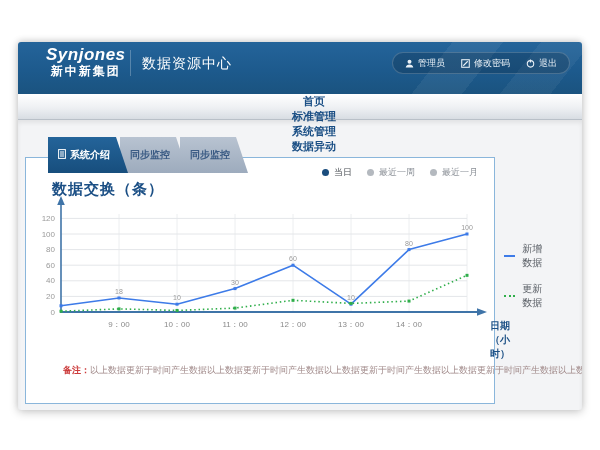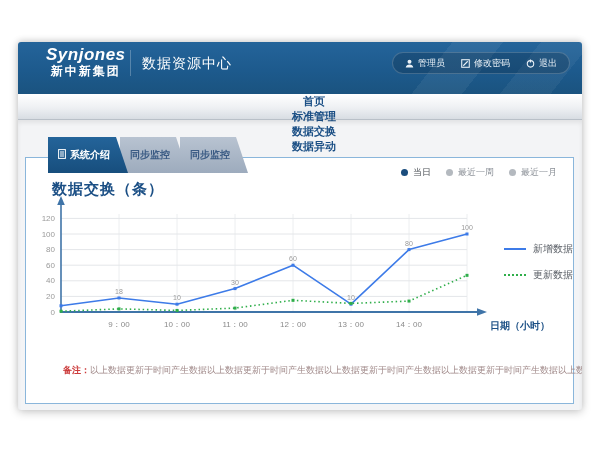--- a/index.html
+++ b/index.html
@@ -35,21 +35,21 @@
 
   
   .tabs { position:absolute; left:30px; top:17px; height:21px; display:flex; z-index:5; }
   .tab { height:36px; display:flex; align-items:center; gap:4px; padding:0 18px 0 10px; font-size:10px; font-weight:bold;
          clip-path:polygon(0 0, calc(100% - 12px) 0, 100% 100%, 0 100%); cursor:pointer; white-space:nowrap; }
   .tab.active { background:linear-gradient(180deg,#24649a,#174e7d); color:#ffffff; z-index:3; }
   .tab.inactive { background:linear-gradient(180deg,#b8c3d1,#9dabbd); color:#3c5c85; z-index:2; margin-left:-8px; }
   .tab.inactive:last-child { z-index:1; }
 
   
-  .panel { position:absolute; left:7px; top:37px; width:549px; height:247px; background:#ffffff; border:1px solid #8ab6db; }
+  .panel { position:absolute; left:7px; top:37px; width:470px; height:247px; background:#ffffff; border:1px solid #8ab6db; }
 
   .radio-row { position:absolute; right:16px; top:8px; display:flex; align-items:center; gap:15px; }
   .radio-opt { display:flex; align-items:center; gap:5px; cursor:pointer; }
   .radio-dot { width:7px; height:7px; border-radius:50%; background:#b4b9bf; }
   .radio-opt.selected .radio-dot { background:#1a4d7d; }
   .radio-label { font-size:9px; color:#8a8f96; }
   .radio-opt.selected .radio-label { color:#4a4f55; }
 
   .y-title { position:absolute; left:26px; top:22px; font-size:15px; font-weight:bold; color:#1b4f85; letter-spacing:1px; }
   .x-title { position:absolute; left:464px; top:161px; font-size:10px; font-weight:bold; color:#1b4f85; }
@@ -109,21 +109,21 @@
         <span>退出</span>
       </div>
     </div>
   </div>
 
   <div class="nav">
     <div class="nav-item">首页</div>
     <div class="nav-sep"></div>
     <div class="nav-item">标准管理</div>
     <div class="nav-sep"></div>
-    <div class="nav-item">数据交换</div>
+    <div class="nav-item">系统管理</div>
     <div class="nav-sep"></div>
     <div class="nav-sep"></div>
     <div class="nav-item">数据异动</div>
   </div>
 
   <div class="content">
 
     <div class="tabs">
       <div class="tab active">
         <span>

